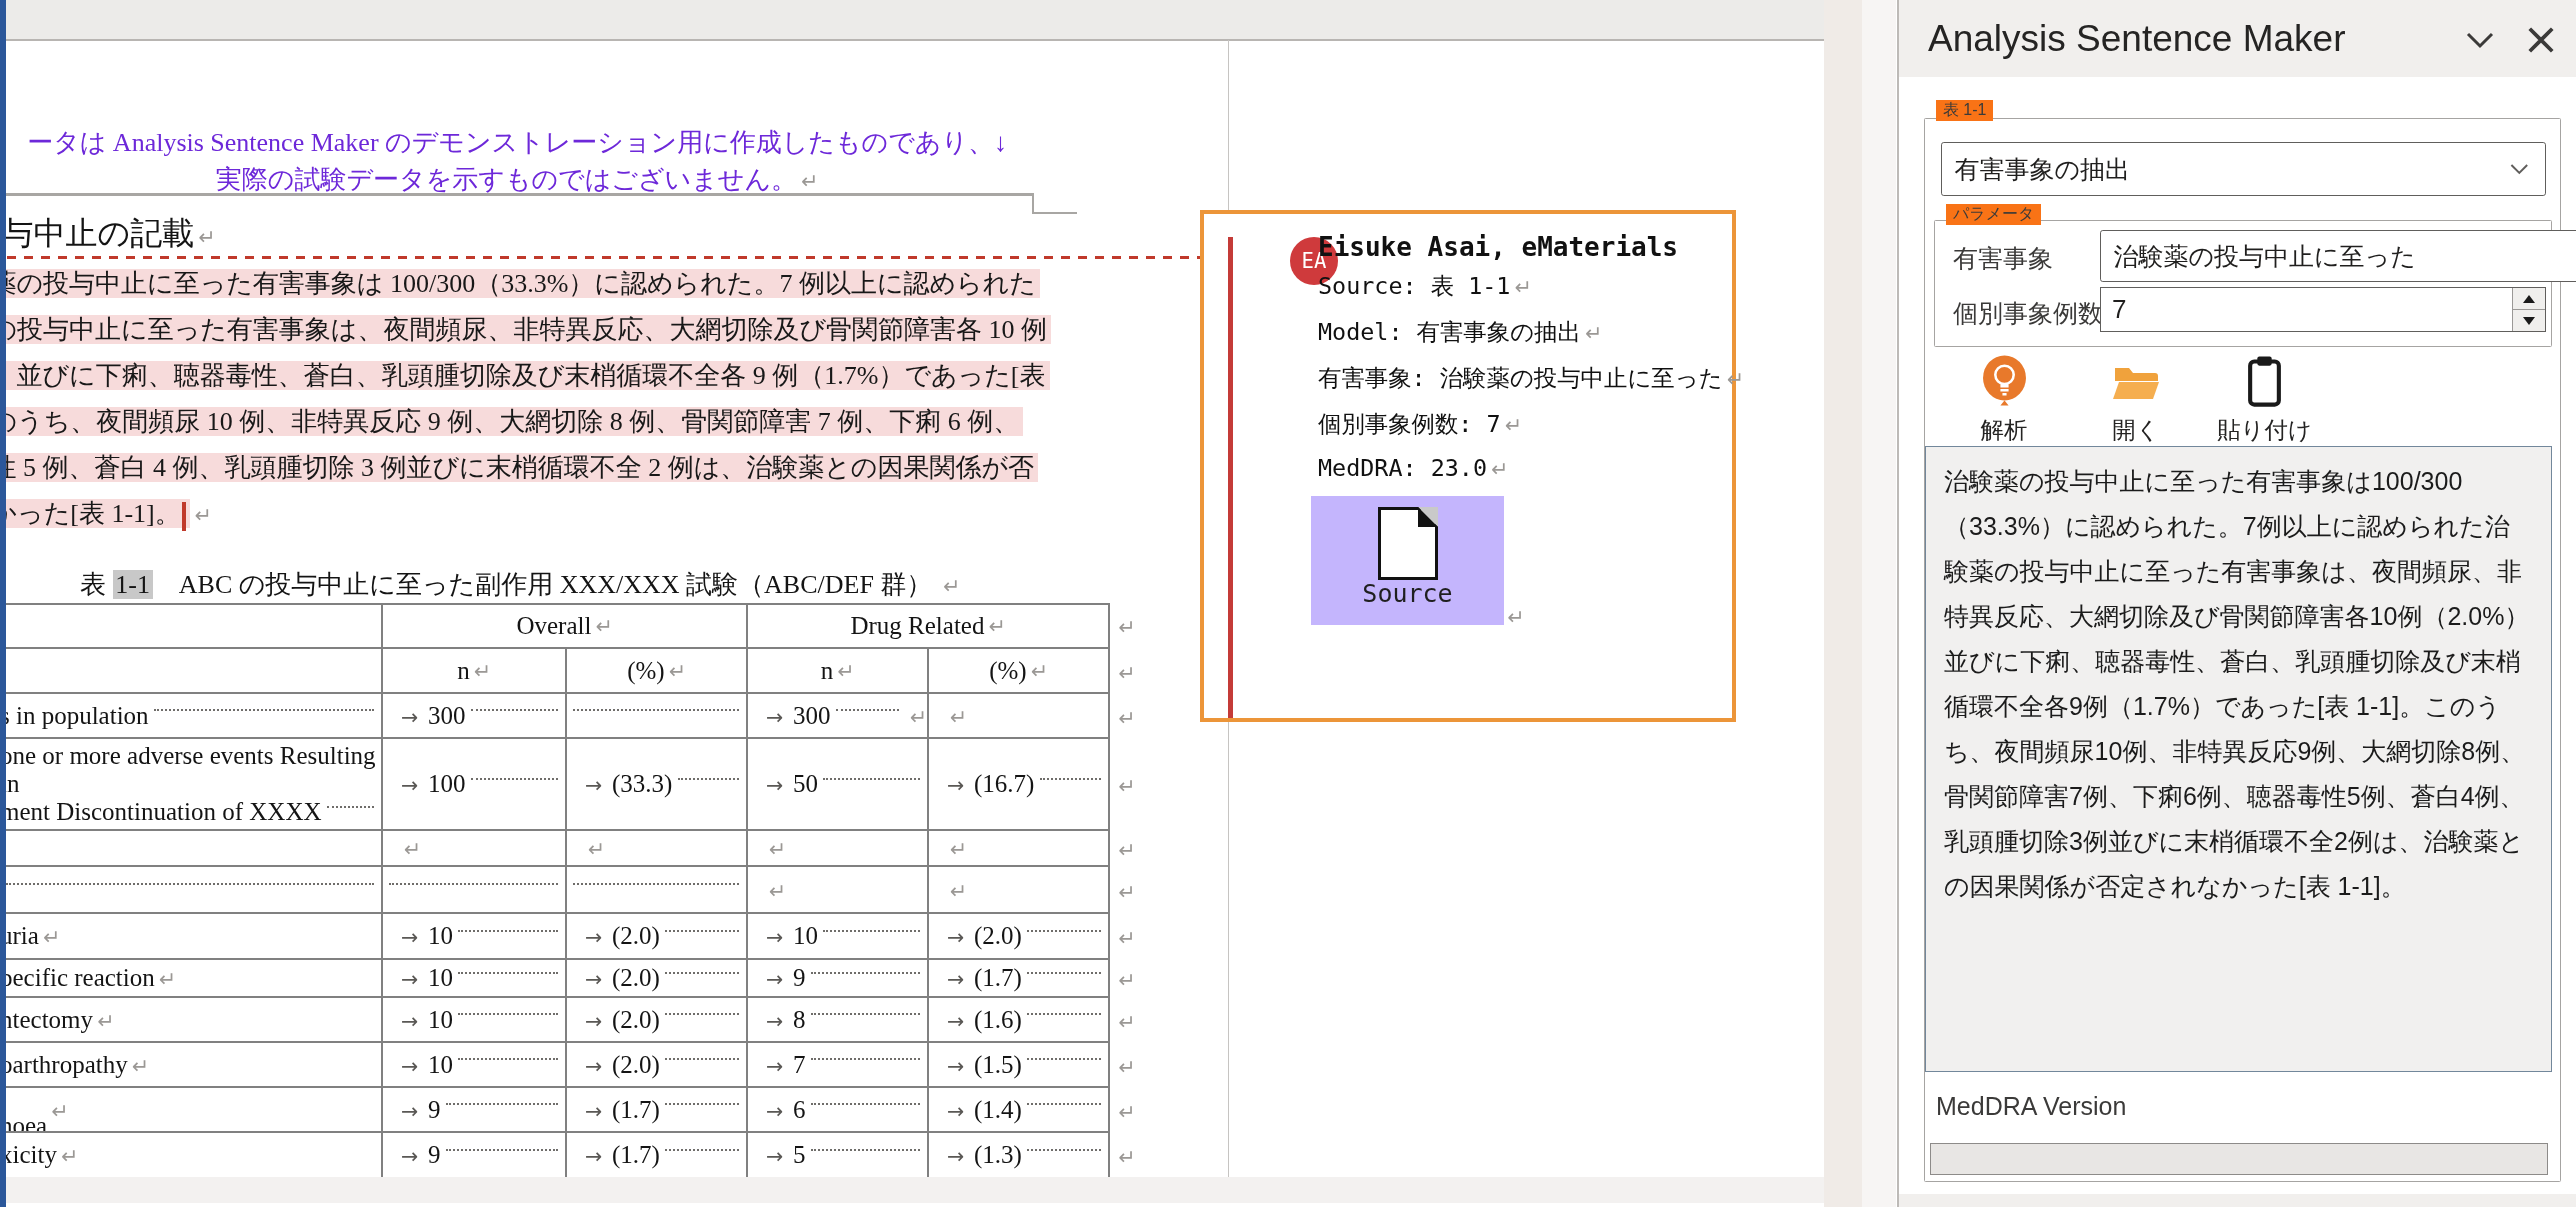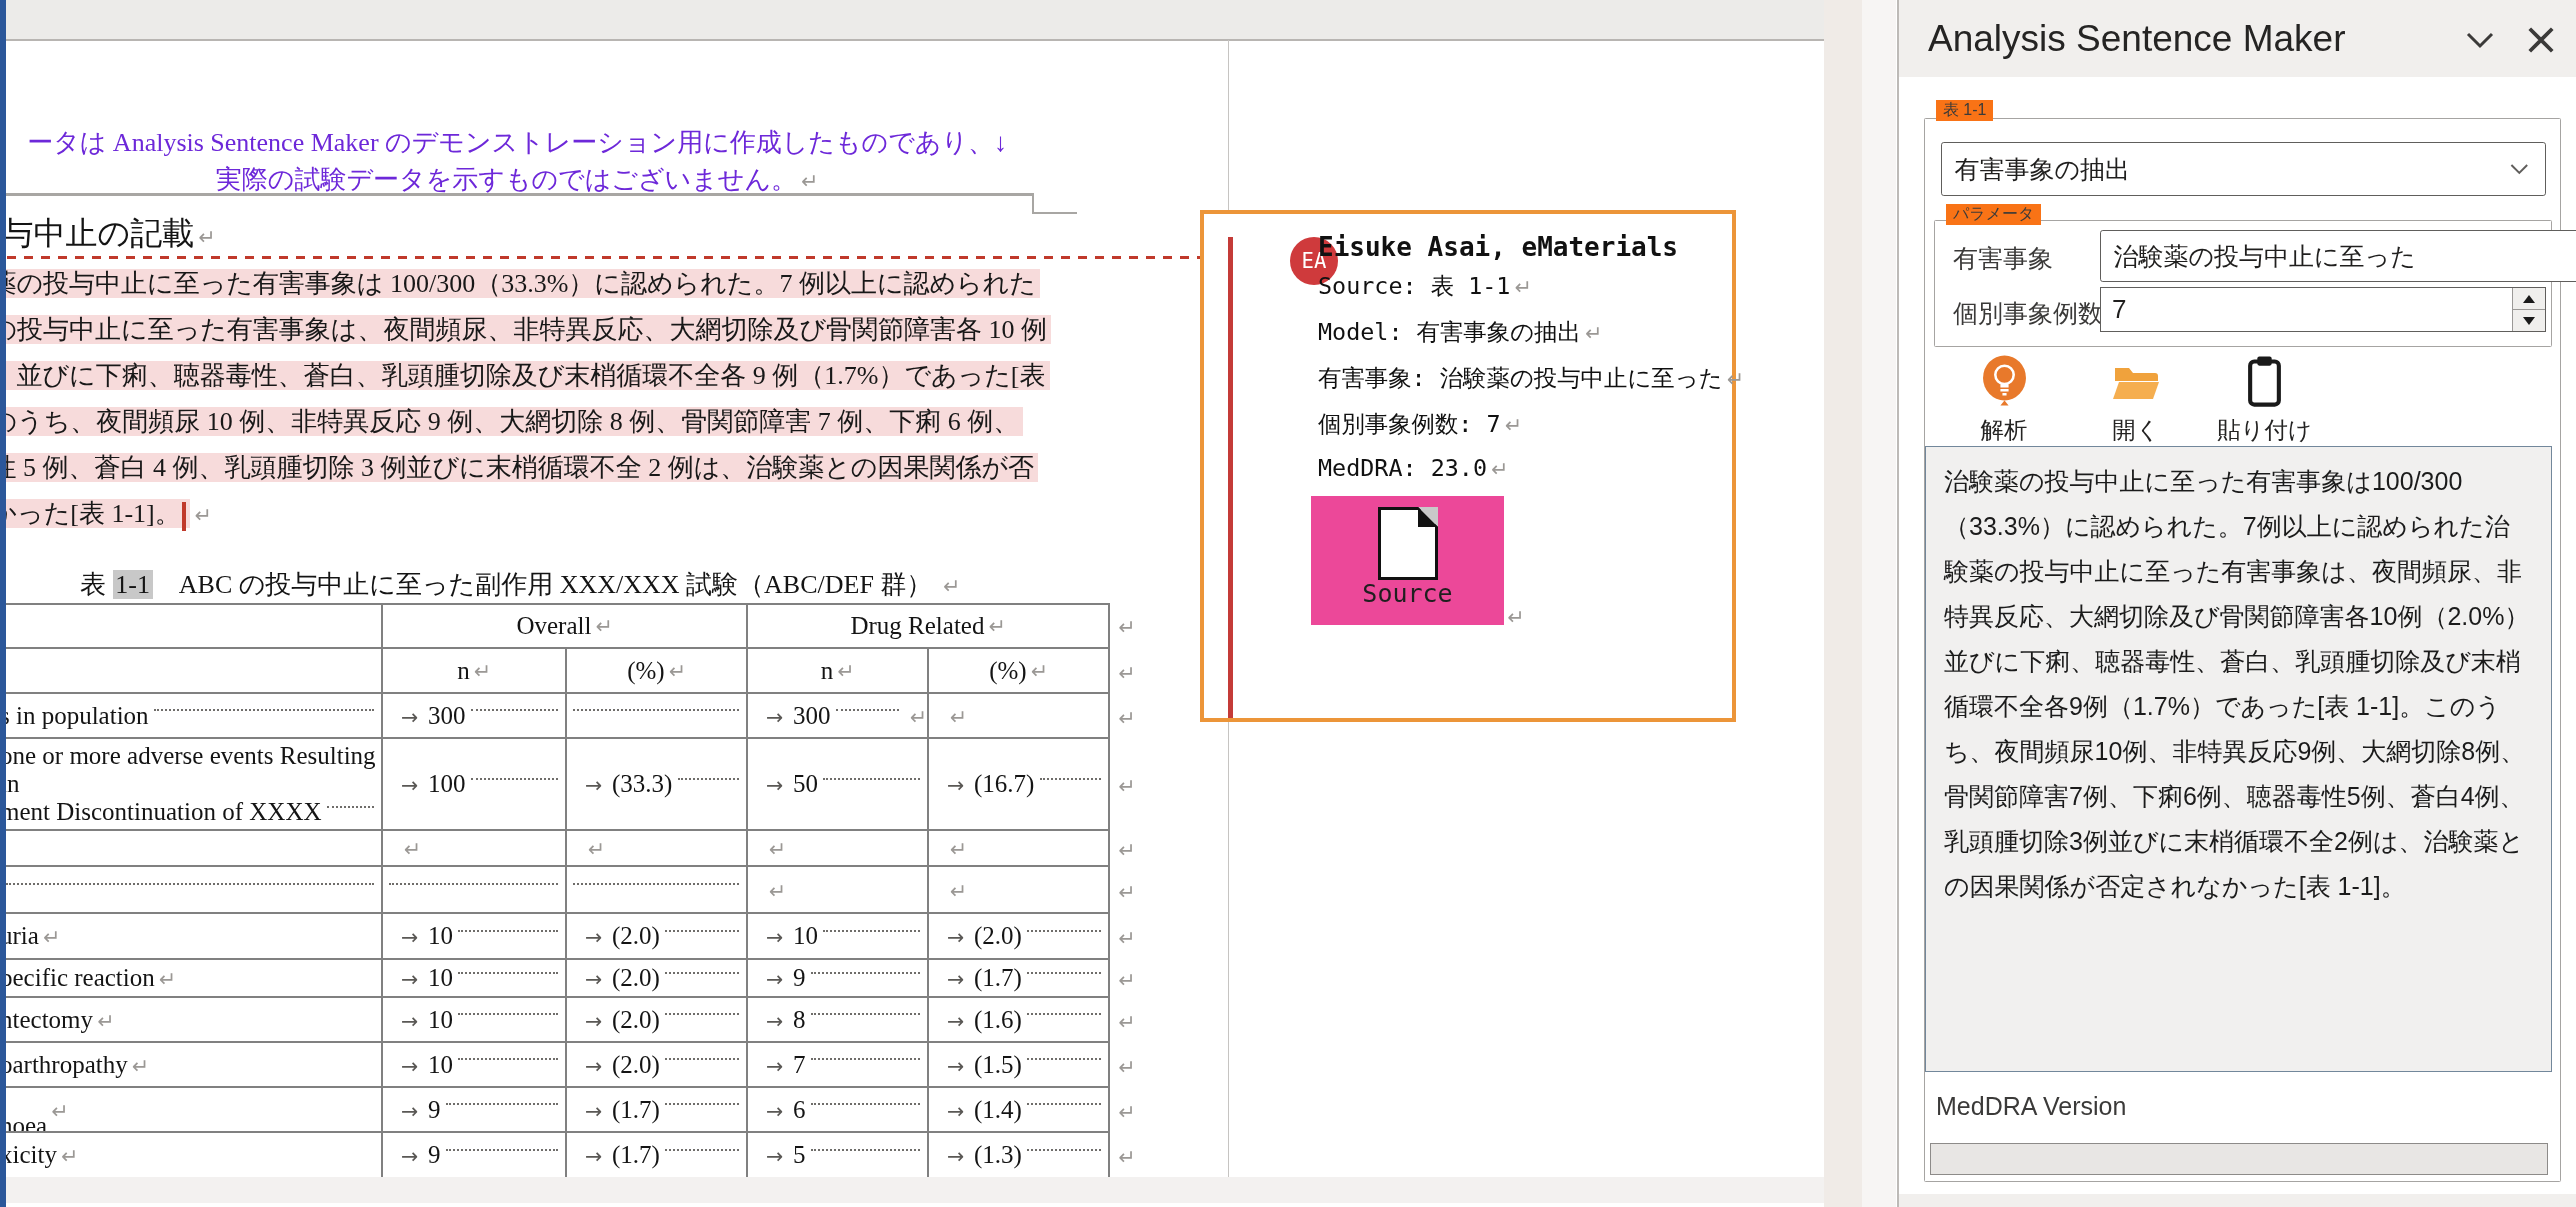--- a/index.html
+++ b/index.html
@@ -43,21 +43,21 @@
   
   #page-edge{left:1228px;top:40px;width:1.4px;height:1139px;background:#c6c4c2;}
   #comment-card{left:1200px;top:210px;width:536px;height:512px;background:#fff;border:4.8px solid #EC9539;z-index:10;box-sizing:border-box;}
   #comment-redline{left:1228px;top:237px;width:4.8px;height:481px;background:#c43b38;z-index:11;}
   #comment-avatar{left:1290px;top:237px;width:48px;height:48px;border-radius:50%;background:#cf3a3c;color:#fff;
      display:flex;align-items:center;justify-content:center;font-size:20.6px;z-index:12;
      font-family:"DejaVu Sans Mono",monospace;}
   .cmono{font-family:"DejaVu Sans Mono",monospace;color:#111;z-index:12;}
   #comment-author{left:1318px;top:232px;font-size:26px;font-weight:bold;}
   .cline{left:1318px;font-size:23.4px;white-space:nowrap;}
-  #attach-box{left:1311px;top:496px;width:193px;height:129px;background:#ec4899;z-index:12;}
+  #attach-box{left:1311px;top:496px;width:193px;height:129px;background:#c4b5fd;z-index:12;}
   #attach-doc-icon{position:absolute;left:67px;top:11px;width:54px;height:67px;background:#fff;border:3.4px solid #111;}
   #attach-doc-icon .fold{position:absolute;right:-3.4px;top:-3.4px;width:0;height:0;
      border-top:20.6px solid #c9c9c9;border-left:20.6px solid transparent;}
   #attach-doc-icon .fold2{position:absolute;right:-3.4px;top:-3.4px;width:0;height:0;
      border-bottom:20.6px solid #111;border-right:20.6px solid transparent;transform:translate(0,0);}
   #attach-label{position:absolute;left:0;top:83px;width:100%;text-align:center;font-size:25px;color:#1f1f1f;
      font-family:"DejaVu Sans Mono",monospace;}
   #attach-pil{position:absolute;right:-20.6px;bottom:-4.1px;}
 
   

